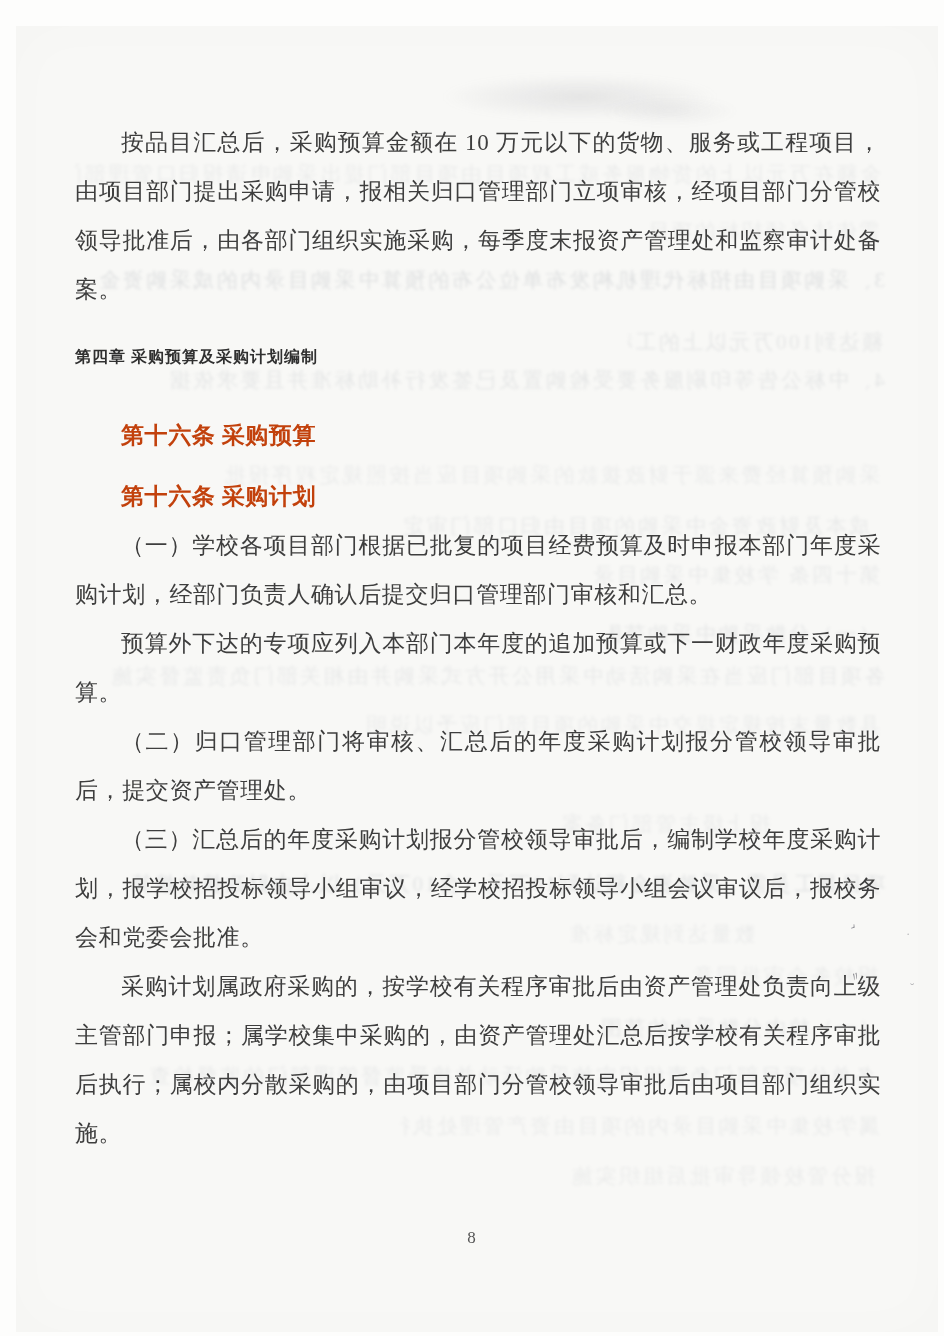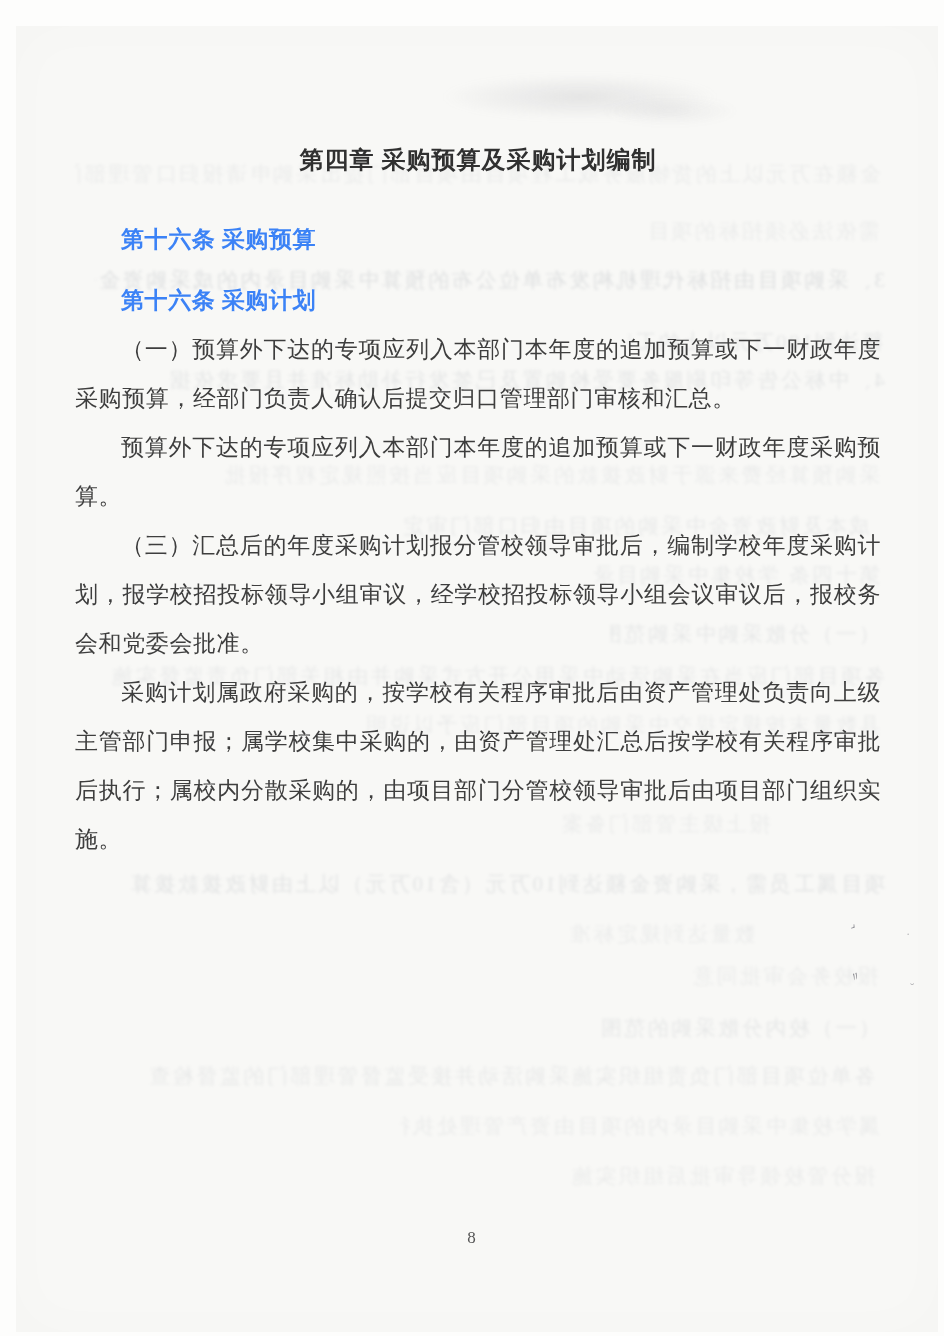--- a/index.html
+++ b/index.html
@@ -14,24 +14,24 @@
     box-shadow:inset 0 0 60px rgba(0,0,0,0.015);
   }
   .content{
     position:absolute;left:75px;top:118px;width:806px;
     color:#3e3e3e;font-size:23px;line-height:49px;
     text-align:justify;text-justify:inter-ideograph;
     letter-spacing:0.6px;
   }
   .content p{margin:0;text-indent:2em;}
   .chapter{
-    margin-top:18px !important;text-indent:0 !important;text-align:center;
-    font-weight:bold;color:#303030;font-size:24px;letter-spacing:1px;
+    margin-top:18px !important;text-indent:0 !important;
+    font-weight:bold;color:#303030;font-size:16px;letter-spacing:1px;
   }
-  .art-heading{font-weight:bold;color:#3b82f6;margin-top:0;}
+  .art-heading{font-weight:bold;color:#c2410c;margin-top:0;}
   .art16{margin-top:30px !important;}
   .p2{margin-top:6px !important;}
   .art17{margin-top:12px !important;}
   .pagenum{
     position:absolute;left:0;width:944px;top:1228px;text-align:center;
     color:#555;font-size:17px;letter-spacing:1px;
   }
   
   .bleed{
     position:absolute;display:block;transform:scaleX(-1);
@@ -74,22 +74,24 @@
 <span class="bleed" style="top:1164px;left:555px;width:320px;opacity:0.10">报分管校领导审批后组织实施</span>
 
 <div class="smudge" style="left:440px;top:74px;width:280px;height:46px;"></div>
 <div class="smudge" style="left:600px;top:96px;width:140px;height:30px;opacity:0.7"></div>
 <span class="mark" style="left:852px;top:918px;transform:rotate(35deg);">›</span>
 <span class="mark" style="left:849px;top:968px;transform:rotate(-20deg);">〃</span>
 <span class="mark" style="left:906px;top:926px;opacity:0.55">·</span>
 <span class="mark" style="left:910px;top:980px;opacity:0.55">˘</span>
 
 <div class="content">
+  <p>按品目汇总后，采购预算金额在 10 万元以下的货物、服务或工程项目，由项目部门提出采购申请，报相关归口管理部门立项审核，经项目部门分管校领导批准后，由各部门组织实施采购，每季度末报资产管理处和监察审计处备案。</p>
   <p class="chapter">第四章 采购预算及采购计划编制</p>
   <p class="art-heading art16">第十六条 采购预算</p>
   <p class="art-heading art17">第十六条 采购计划</p>
-  <p>（一）预算外下达的专项应列入本部门本年度的追加预算或下一财政年度采购预算，经部门负责人确认后提交归口管理部门审核和汇总。</p>
+  <p>（一）学校各项目部门根据已批复的项目经费预算及时申报本部门年度采购计划，经部门负责人确认后提交归口管理部门审核和汇总。</p>
   <p>预算外下达的专项应列入本部门本年度的追加预算或下一财政年度采购预算。</p>
+  <p>（二）归口管理部门将审核、汇总后的年度采购计划报分管校领导审批后，提交资产管理处。</p>
   <p>（三）汇总后的年度采购计划报分管校领导审批后，编制学校年度采购计划，报学校招投标领导小组审议，经学校招投标领导小组会议审议后，报校务会和党委会批准。</p>
   <p>采购计划属政府采购的，按学校有关程序审批后由资产管理处负责向上级主管部门申报；属学校集中采购的，由资产管理处汇总后按学校有关程序审批后执行；属校内分散采购的，由项目部门分管校领导审批后由项目部门组织实施。</p>
 </div>
 
 <div class="pagenum">8</div>
 
 </body></html>

